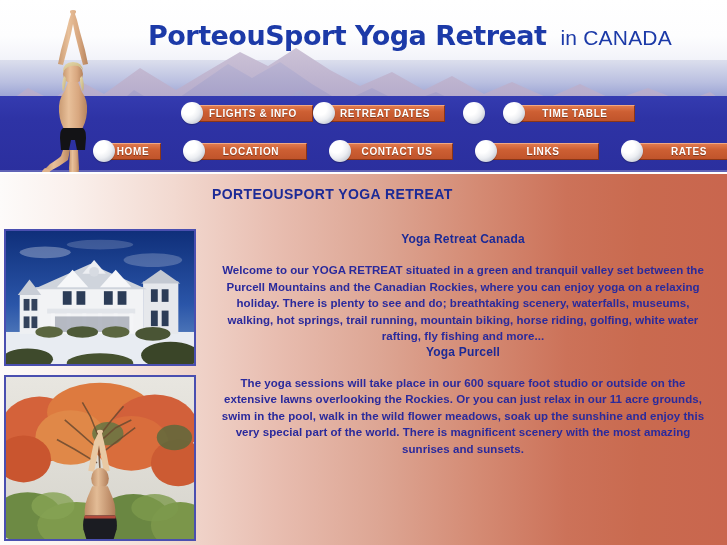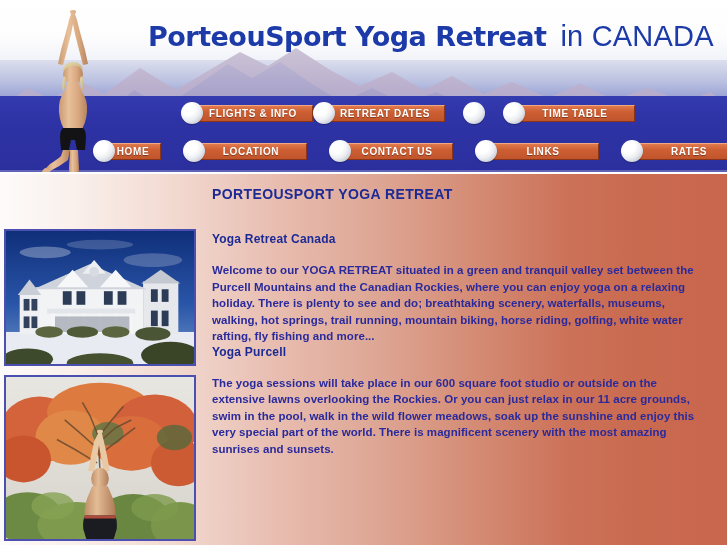--- a/index.html
+++ b/index.html
@@ -48,21 +48,21 @@
     display: flex; align-items: baseline; gap: 14px;
     z-index: 6;
   }
   .title-main {
     font-size: 27px; font-weight: bold; color: #1c3aa8;
     letter-spacing: -0.5px;
     font-family: "DejaVu Sans", sans-serif;
     white-space: nowrap;
   }
   .title-sub {
-    font-size: 29px; color: #1c3aa8; font-weight: normal;
+    font-size: 21px; color: #1c3aa8; font-weight: normal;
     letter-spacing: 0.2px; white-space: nowrap;
   }
 
   
   .yogi {
     position: absolute; left: 30px; top: 8px;
     width: 86px; height: 182px; z-index: 7;
   }
   .yogi svg { display: block; }
 
@@ -142,21 +142,21 @@
     position: absolute; left: 4px;
     width: 192px; border: 2px solid #4a4fb0;
     overflow: hidden;
   }
   .photo-house { top: 57px; height: 137px; }
   .photo-autumn { top: 203px; height: 166px; }
   .photo svg { display: block; width: 100%; height: 100%; }
 
   
   .body-col {
-    position: absolute; left: 212px; top: 60px; width: 486px;
+    position: absolute; left: 220px; top: 60px; width: 486px; text-align: center;
   }
   .sec-head {
     font-size: 12px; font-weight: bold; color: #1c2a96;
     margin-bottom: 16px; letter-spacing: 0.2px;
   }
   .sec-body {
     font-size: 11.5px; font-weight: bold; color: #2a2a9c;
     line-height: 16.5px; letter-spacing: 0.05px;
     margin-bottom: 34px;
   }

